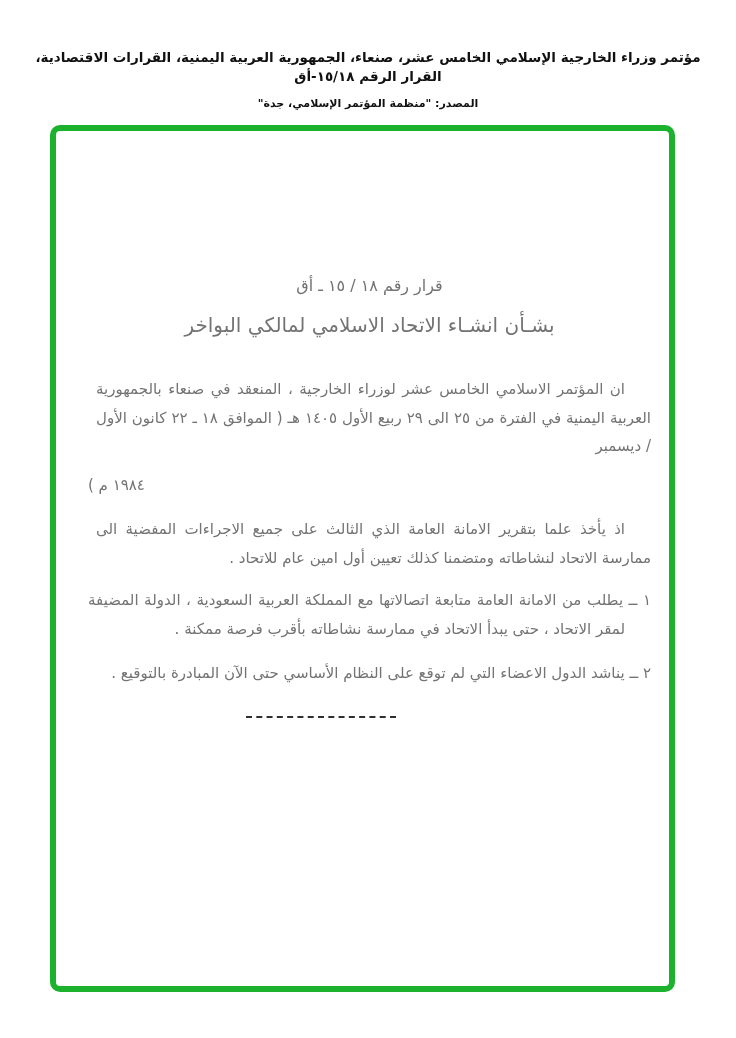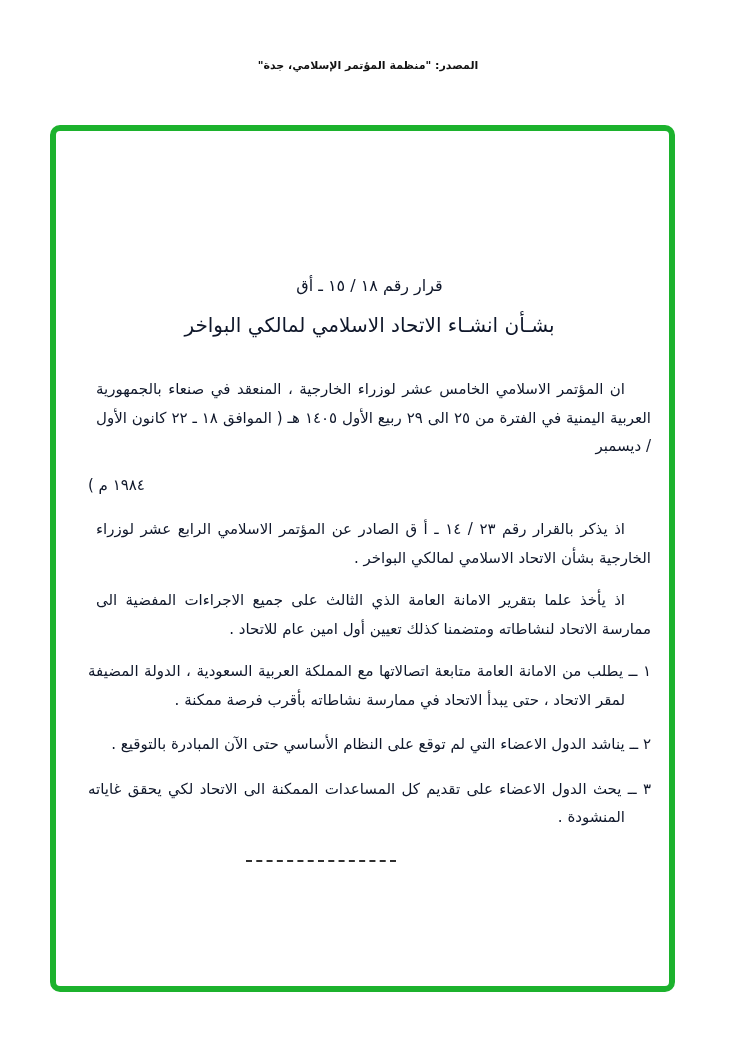--- a/index.html
+++ b/index.html
@@ -34,21 +34,21 @@
     left:50px;top:125px;
     width:613px;height:855px;
     border:6px solid #1cb22d;
     border-radius:10px;
     background:#ffffff;
   }
   .doc-body{
     direction:rtl;
     padding:145px 18px 0 32px;
     font-size:15px;
-    color:#0f172a;
+    color:#737373;
   }
   .doc-title{
     text-align:center;
     font-size:16px;
     letter-spacing:.5px;
     margin:0 0 18px 0;
     font-weight:normal;
   }
   .doc-subtitle{
     text-align:center;
@@ -81,43 +81,42 @@
     border-top:2px dashed #2f2f2f;
     margin:28px 255px 0 auto;
   }
 </style>
 </head>
 <body>
 
 <div class="page">
 
   <div class="page-header">
+    <div class="header-title">مؤتمر وزراء الخارجية الإسلامي الخامس عشر، صنعاء، الجمهورية العربية اليمنية، القرارات الاقتصادية، القرار الرقم ١٥/١٨-أق</div>
     <div class="source-line">المصدر:  "منظمة المؤتمر الإسلامي، جدة"</div>
   </div>
 
   <div class="document-frame">
     <div class="doc-body">
 
       <div class="doc-title">قرار رقم ١٨ / ١٥ ـ أق</div>
 
       <div class="doc-subtitle">بشـأن انشـاء الاتحاد الاسلامي لمالكي البواخر</div>
 
       <p class="para">ان المؤتمر الاسلامي الخامس عشر لوزراء الخارجية ، المنعقد في صنعاء بالجمهورية العربية اليمنية في الفترة من ٢٥ الى ٢٩ ربيع الأول ١٤٠٥ هـ ( الموافق ١٨ ـ ٢٢ كانون الأول / ديسمبر</p>
 
       <div class="para-tail">١٩٨٤ م )</div>
 
-      <p class="para">اذ يذكر بالقرار رقم ٢٣ / ١٤ ـ أ ق الصادر عن المؤتمر الاسلامي الرابع عشر لوزراء الخارجية بشأن الاتحاد الاسلامي لمالكي البواخر .</p>
 
       <p class="para">اذ يأخذ علما بتقرير الامانة العامة الذي الثالث على جميع الاجراءات المفضية الى ممارسة الاتحاد لنشاطاته ومتضمنا كذلك تعيين أول امين عام للاتحاد .</p>
 
 
       <div class="item">١ ــ يطلب من الامانة العامة متابعة اتصالاتها مع المملكة العربية السعودية ، الدولة المضيفة لمقر الاتحاد ، حتى يبدأ الاتحاد في ممارسة نشاطاته بأقرب فرصة ممكنة .</div>
 
       <div class="item">٢ ــ يناشد الدول الاعضاء التي لم توقع على النظام الأساسي حتى الآن المبادرة بالتوقيع .</div>
 
-      <div class="item">٣ ــ يحث الدول الاعضاء على تقديم كل المساعدات الممكنة الى الاتحاد لكي يحقق غاياته المنشودة .</div>
 
       <div class="separator-line"></div>
 
     </div>
   </div>
 
 </div>
 
 </body></html>

